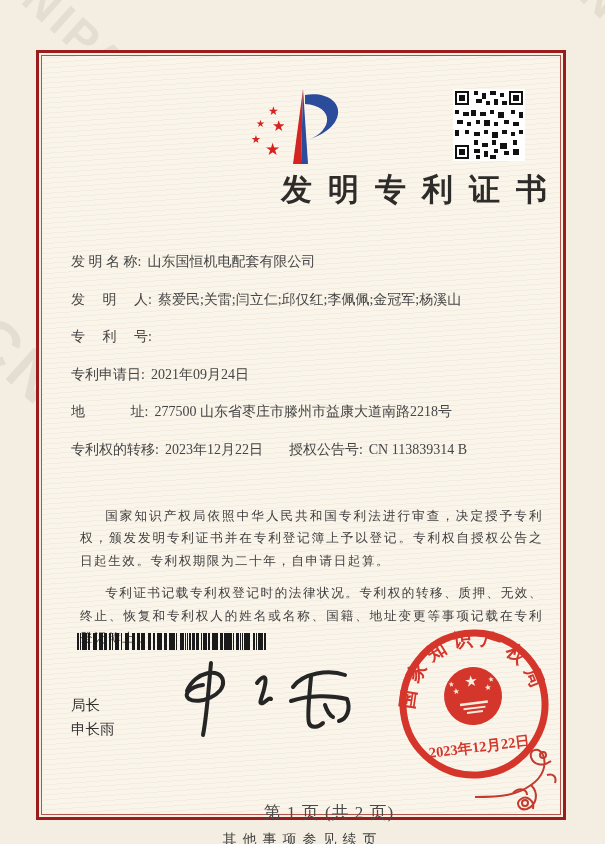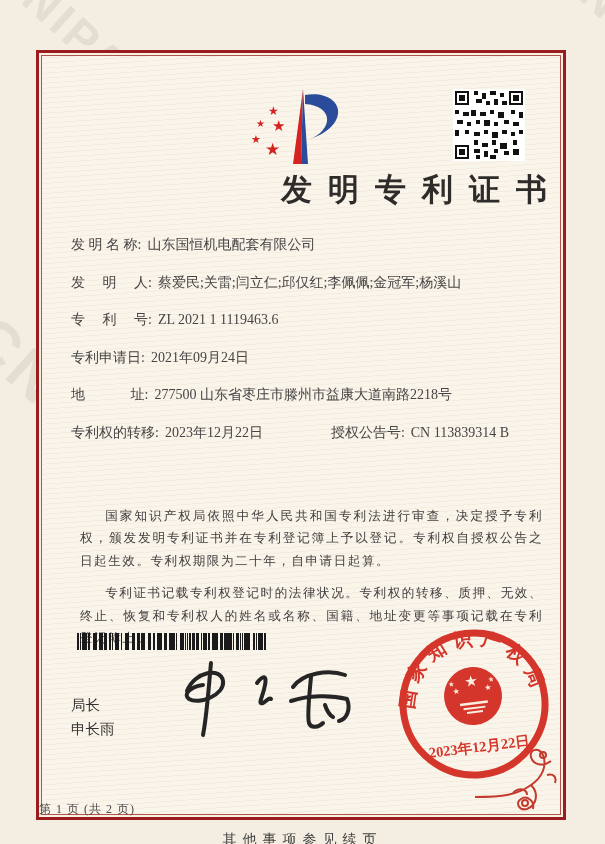--- a/index.html
+++ b/index.html
@@ -25,43 +25,43 @@
       #faf5ea;
     box-sizing:border-box;
   }
   .cert-no{position:absolute;left:32px;top:40px;font-size:13.5px;letter-spacing:2px;color:#4a4a4a;}
   .logo{position:absolute;left:209px;top:28px;width:112px;height:92px;}
   .qr{position:absolute;right:38px;top:36px;width:68px;height:68px;background:#fff;padding:2px;}
   .title{
     position:absolute;left:0;top:116px;width:100%;text-align:right;
     font-size:31px;font-weight:bold;letter-spacing:16px;color:#2e2c2a;text-indent:16px;
   }
-  .fields{position:absolute;left:32px;top:183px;width:468px;font-size:14px;color:#454545;}
+  .fields{position:absolute;left:32px;top:200px;width:468px;font-size:14px;color:#454545;}
   .field-row{display:flex;margin-bottom:20.5px;line-height:17px;}
   .field-label{white-space:pre;flex:0 0 auto;}
   .field-value{margin-left:6px;}
   .dual{display:flex;}
-  .dual .second{margin-left:68px;display:flex;}
+  .dual .second{margin-left:26px;display:flex;}
   .paras{
     position:absolute;left:30px;top:452px;width:474px;
     font-size:12.6px;line-height:1.78;color:#3f3f3f;text-align:justify;letter-spacing:1.5px;
   }
   .paras p{margin:0 0 10px 11px;text-indent:2em;}
   .barcode{
     position:absolute;left:38px;top:580px;width:192px;height:17px;
     background:
       repeating-linear-gradient(90deg,#1a1a1a 0 2px,rgba(0,0,0,0) 2px 3px,#1a1a1a 3px 4px,rgba(0,0,0,0) 4px 7px,#1a1a1a 7px 10px,rgba(0,0,0,0) 10px 12px,#1a1a1a 12px 13px,rgba(0,0,0,0) 13px 16px),
       repeating-linear-gradient(90deg,#1a1a1a 0 1px,rgba(0,0,0,0) 1px 5px,#1a1a1a 5px 8px,rgba(0,0,0,0) 8px 11px);
   }
   .signer{position:absolute;left:32px;top:640px;font-size:14.5px;font-weight:normal;color:#333;
     font-family:"Liberation Sans",sans-serif;line-height:24px;}
   .signature{position:absolute;left:120px;top:600px;width:210px;height:95px;}
   .seal{position:absolute;left:357px;top:573px;width:156px;height:156px;opacity:0.93;}
   .flourish{position:absolute;right:4px;bottom:4px;width:86px;height:68px;}
-  .footer{position:absolute;left:0;top:748px;width:100%;text-align:left;font-size:12px;color:#4a4a4a;letter-spacing:1px;}
+  .footer{position:absolute;left:0;top:748px;width:100%;text-align:center;font-size:17px;color:#4a4a4a;letter-spacing:1px;padding-left:28px;}
   .continuation{
     position:absolute;left:0;top:831px;width:100%;text-align:center;
     font-size:14px;letter-spacing:6px;color:#3e3e3e;
   }
 </style>
 </head>
 <body>
 
 <span class="watermark" style="left:-18px;top:-8px;">CNIPA</span>
 <span class="watermark" style="left:388px;top:82px;">CNIPA</span>
@@ -146,21 +146,20 @@
     <div class="field-row">
       <span class="field-label">发 明 名 称:</span>
       <span class="field-value">山东国恒机电配套有限公司</span>
     </div>
     <div class="field-row">
       <span class="field-label">发　 明　 人:</span>
       <span class="field-value">蔡爱民;关雷;闫立仁;邱仅红;李佩佩;金冠军;杨溪山</span>
     </div>
     <div class="field-row">
       <span class="field-label">专　 利　 号:</span>
-      <span class="field-value">ZL 2021 1 1119463.6</span>
     </div>
     <div class="field-row">
       <span class="field-label">专利申请日:</span>
       <span class="field-value">2021年09月24日</span>
     </div>
     <div class="field-row">
       <span class="field-label">地　　　 址:</span>
       <span class="field-value">277500 山东省枣庄市滕州市益康大道南路2218号</span>
     </div>
     <div class="field-row dual">

